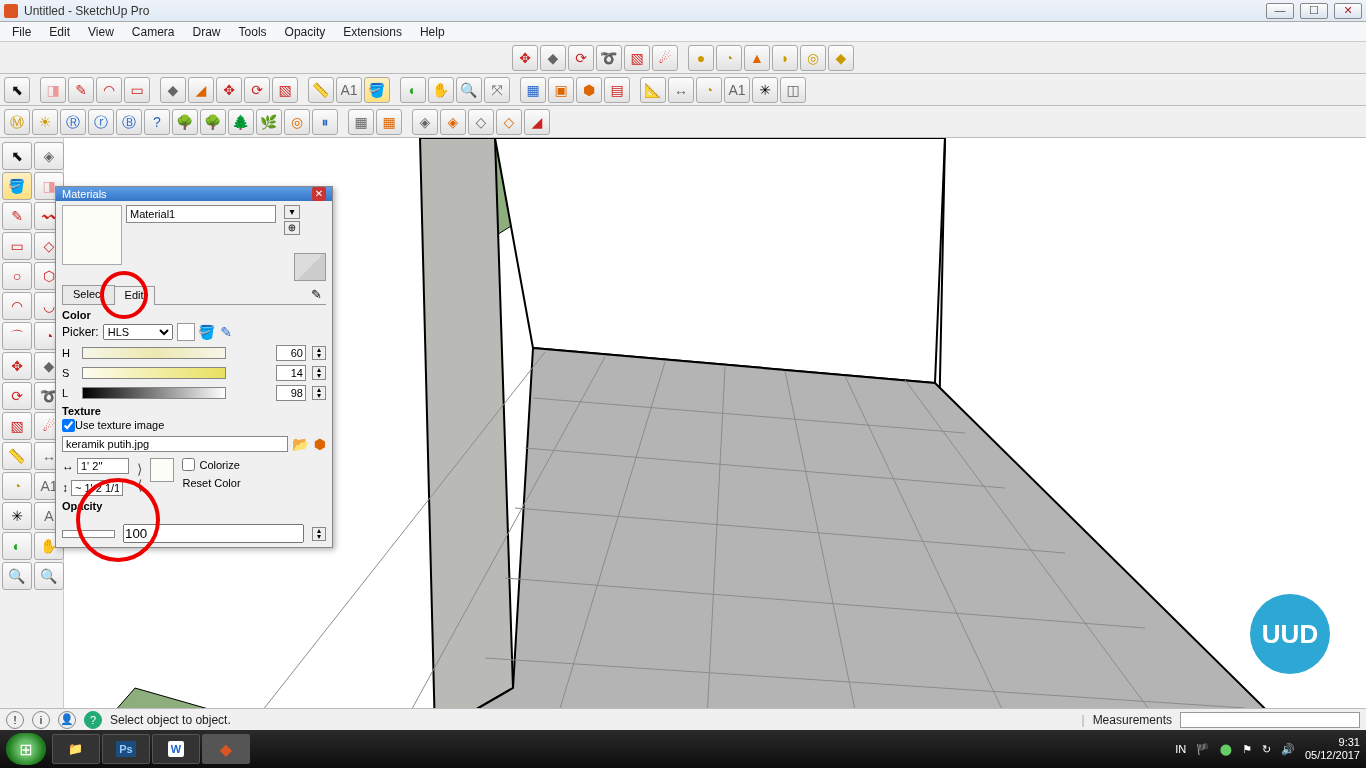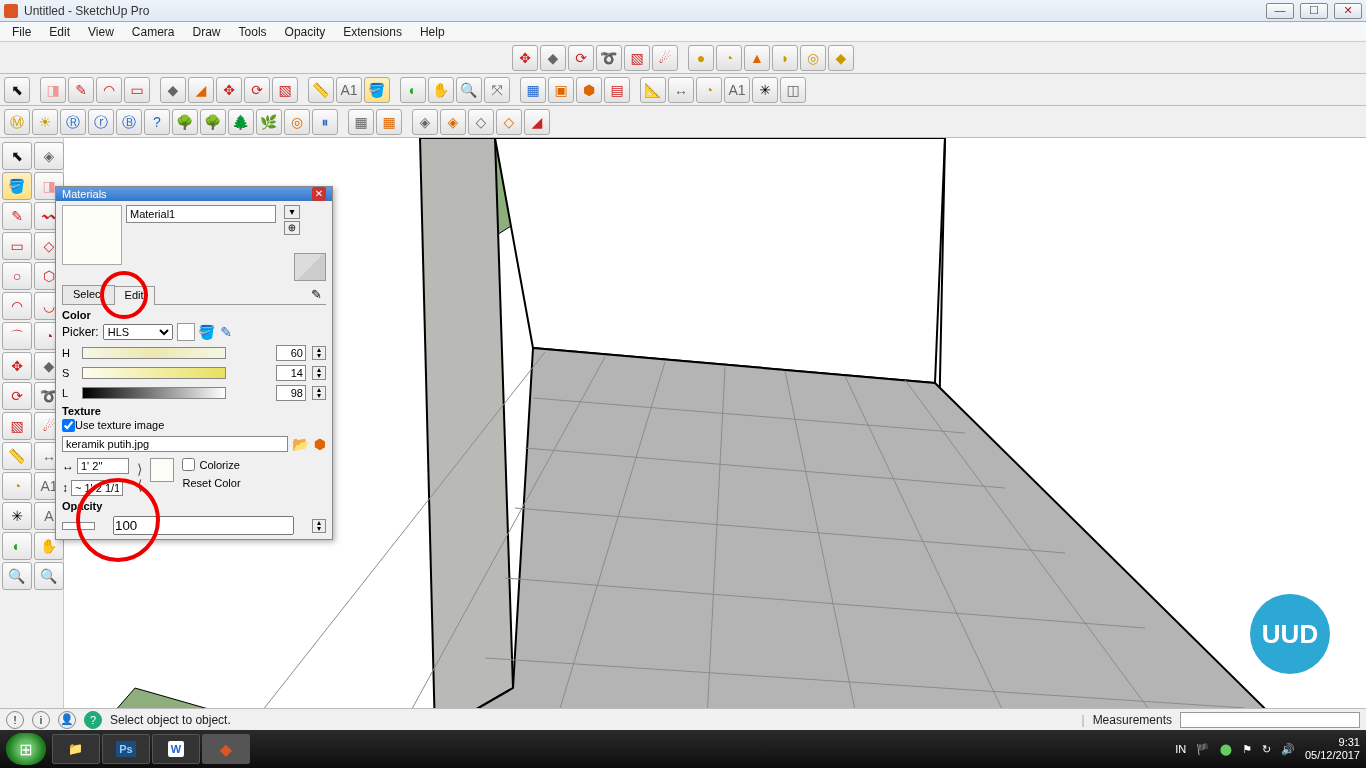--- a/index.html
+++ b/index.html
@@ -61,21 +61,21 @@
 .tex-row input[type=text]{ flex:1; border:1px solid #888; font-size:11px; padding:1px 3px;}
 .dim-block { display:flex; gap:8px; margin-top:6px; align-items:flex-start;}
 .dim-left { display:flex; flex-direction:column; gap:6px;}
 .dim-r { display:flex; align-items:center; gap:3px;}
 .dim-r .arr { font-size:12px;}
 .dim-r input { width:52px; border:1px solid #888; font-size:11px; padding:1px 3px;}
 .link-chain { font-size:14px; align-self:center; color:#555;}
 .dim-swatch { width:24px; height:24px; border:1px solid #999; background:#fdfdf7;}
 .dim-right { display:flex; flex-direction:column; gap:6px; font-size:11px;}
 .dim-right label { display:flex; align-items:center; gap:4px;}
-.opac-row { display:flex; align-items:center; gap:18px; margin-top:4px;}
+.opac-row { display:flex; align-items:center; gap:8px; margin-top:12px;}
 .opac-row .track { flex:1; height:8px; border:1px solid #888; background:#fff;}
 
 .circle { position:absolute; border:4px solid #e00; border-radius:50%; }
 .circle.c1 { left:158px; top:290px; width:48px; height:48px; }
 .circle.c2 { left:134px; top:492px; width:84px; height:84px; }
 
 .statusbar { position:absolute; bottom:38px; left:0; right:0; height:22px; background:#f0f0f0; border-top:1px solid #bbb; display:flex; align-items:center; padding:0 6px; gap:8px;}
 .status-ic { width:18px; height:18px; border-radius:50%; border:1px solid #888; display:flex; align-items:center; justify-content:center; font-size:11px;}
 .status-text { font-size:12px; color:#222; flex:1;}
 .meas-label { font-size:12px; color:#222;}

